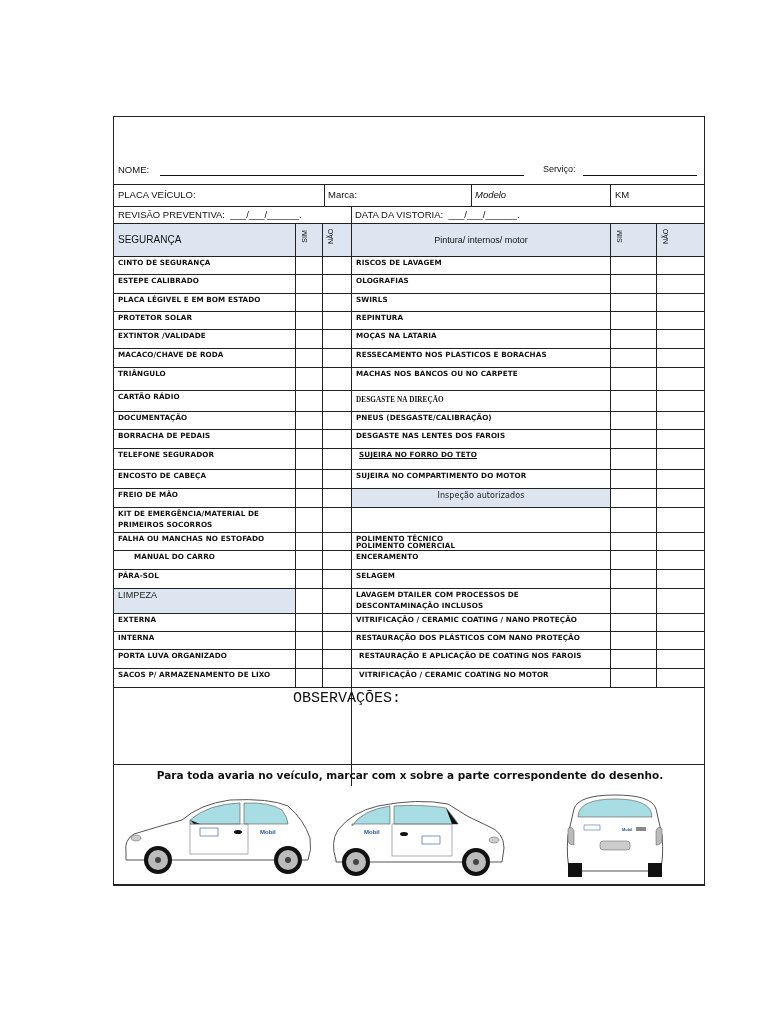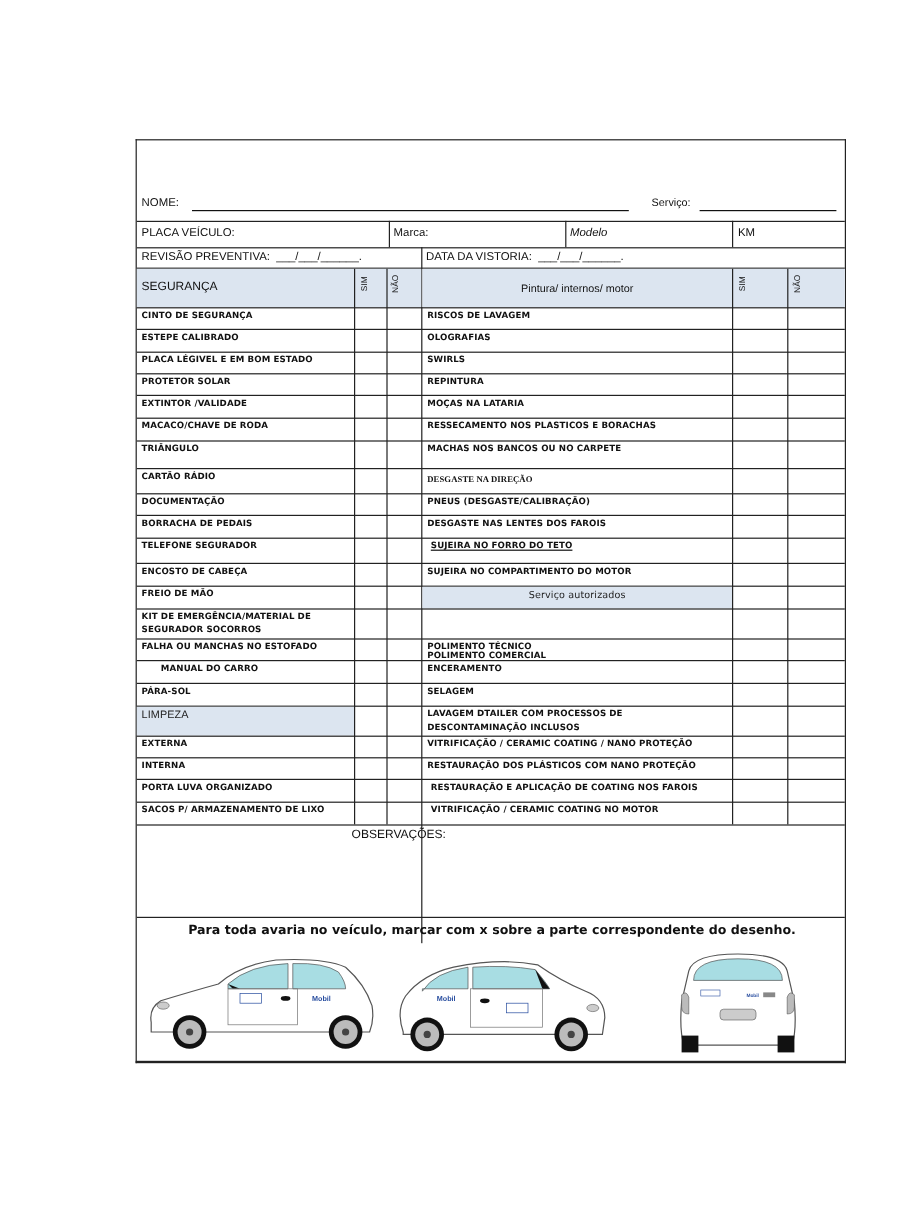--- a/index.html
+++ b/index.html
@@ -8,21 +8,21 @@
   .form-bottom { position: absolute; left: 113px; top: 884px; width: 592px; height: 2px; background: #222; }
   .abs { position: absolute; }
   .title { left: 0; width: 592px; top: 9px; text-align: center; font-size: 15px; color: #333; }
   .hline { position: absolute; height: 1px; background: #222; }
   .vline { position: absolute; width: 1px; background: #222; }
   .cell-text { position: absolute; font-size: 9.5px; white-space: nowrap; }
   .hdr-bg { position: absolute; background: #dce5f0; }
   .vert { position: absolute; font-size: 7px; transform: rotate(-90deg); transform-origin: center; white-space: nowrap; }
   .item { position: absolute; font-family: "DejaVu Sans", sans-serif; font-weight: bold; font-size: 7.2px; letter-spacing: 0.1px; white-space: nowrap; color: #111; line-height: 10.5px; }
   .item.wrap { white-space: normal; }
-  .obs-label { position: absolute; font-family: Liberation Sans, sans-serif; font-size: 10px; color: #111; }
+  .obs-label { position: absolute; font-family: Liberation Mono, monospace; font-size: 15px; color: #111; }
   .instr { position: absolute; left: 0; width: 592px; text-align: center; font-family: "DejaVu Sans", sans-serif; font-weight: bold; font-size: 10.5px; color: #111; }
   svg.car { position: absolute; }
 </style>
 </head>
 <body>
 
 <div class="form">
 
   <div class="abs" style="left:4px; top:47px; font-size:9.5px;">NOME:</div>
   <div class="abs" style="left:46px; top:58px; width:364px; height:1px; background:#111;"></div>
@@ -137,25 +137,25 @@
       <div class="abs" style="left:182px; top:353px; width:26px; height:18px;"></div>
       <div class="abs" style="left:209px; top:353px; width:27px; height:18px;"></div>
       <div class="item" style="left:242px; top:354px;">SUJEIRA NO COMPARTIMENTO DO MOTOR</div>
       <div class="abs" style="left:497px; top:353px; width:45px; height:18px;"></div>
       <div class="abs" style="left:543px; top:353px; width:46px; height:18px;"></div>
       <div class="hline" style="left:0; top:371px; width:590px;"></div>
       <div class="hdr-bg" style="left:238px; top:372px; width:258px; height:18px;"></div>
       <div class="item" style="left:4px; top:373px;">FREIO DE MÃO</div>
       <div class="abs" style="left:182px; top:372px; width:26px; height:18px;"></div>
       <div class="abs" style="left:209px; top:372px; width:27px; height:18px;"></div>
-      <div class="item" style="left:238px; top:374px; width:258px; text-align:center; font-family:&quot;DejaVu Sans&quot;,sans-serif; font-weight:normal; font-size:8px; color:#222;">Serviço autorizados</div>
+      <div class="item" style="left:238px; top:374px; width:258px; text-align:center; font-family:&quot;DejaVu Sans&quot;,sans-serif; font-weight:normal; font-size:8px; color:#222;">Inspeção autorizados</div>
       <div class="abs" style="left:497px; top:372px; width:45px; height:18px;"></div>
       <div class="abs" style="left:543px; top:372px; width:46px; height:18px;"></div>
       <div class="hline" style="left:0; top:390px; width:590px;"></div>
-      <div class="item wrap" style="left:4px; top:392px; width:170px;">KIT DE EMERGÊNCIA/MATERIAL DE SEGURADOR SOCORROS</div>
+      <div class="item wrap" style="left:4px; top:392px; width:170px;">KIT DE EMERGÊNCIA/MATERIAL DE PRIMEIROS SOCORROS</div>
       <div class="abs" style="left:182px; top:391px; width:26px; height:24px;"></div>
       <div class="abs" style="left:209px; top:391px; width:27px; height:24px;"></div>
       <div class="item" style="left:242px; top:392px;margin-top:32px;">POLIMENTO COMERCIAL</div>
       <div class="abs" style="left:497px; top:391px; width:45px; height:24px;"></div>
       <div class="abs" style="left:543px; top:391px; width:46px; height:24px;"></div>
       <div class="hline" style="left:0; top:415px; width:590px;"></div>
       <div class="item" style="left:4px; top:417px;">FALHA OU MANCHAS NO ESTOFADO</div>
       <div class="abs" style="left:182px; top:416px; width:26px; height:17px;"></div>
       <div class="abs" style="left:209px; top:416px; width:27px; height:17px;"></div>
       <div class="item" style="left:242px; top:417px;">POLIMENTO TÉCNICO</div>

